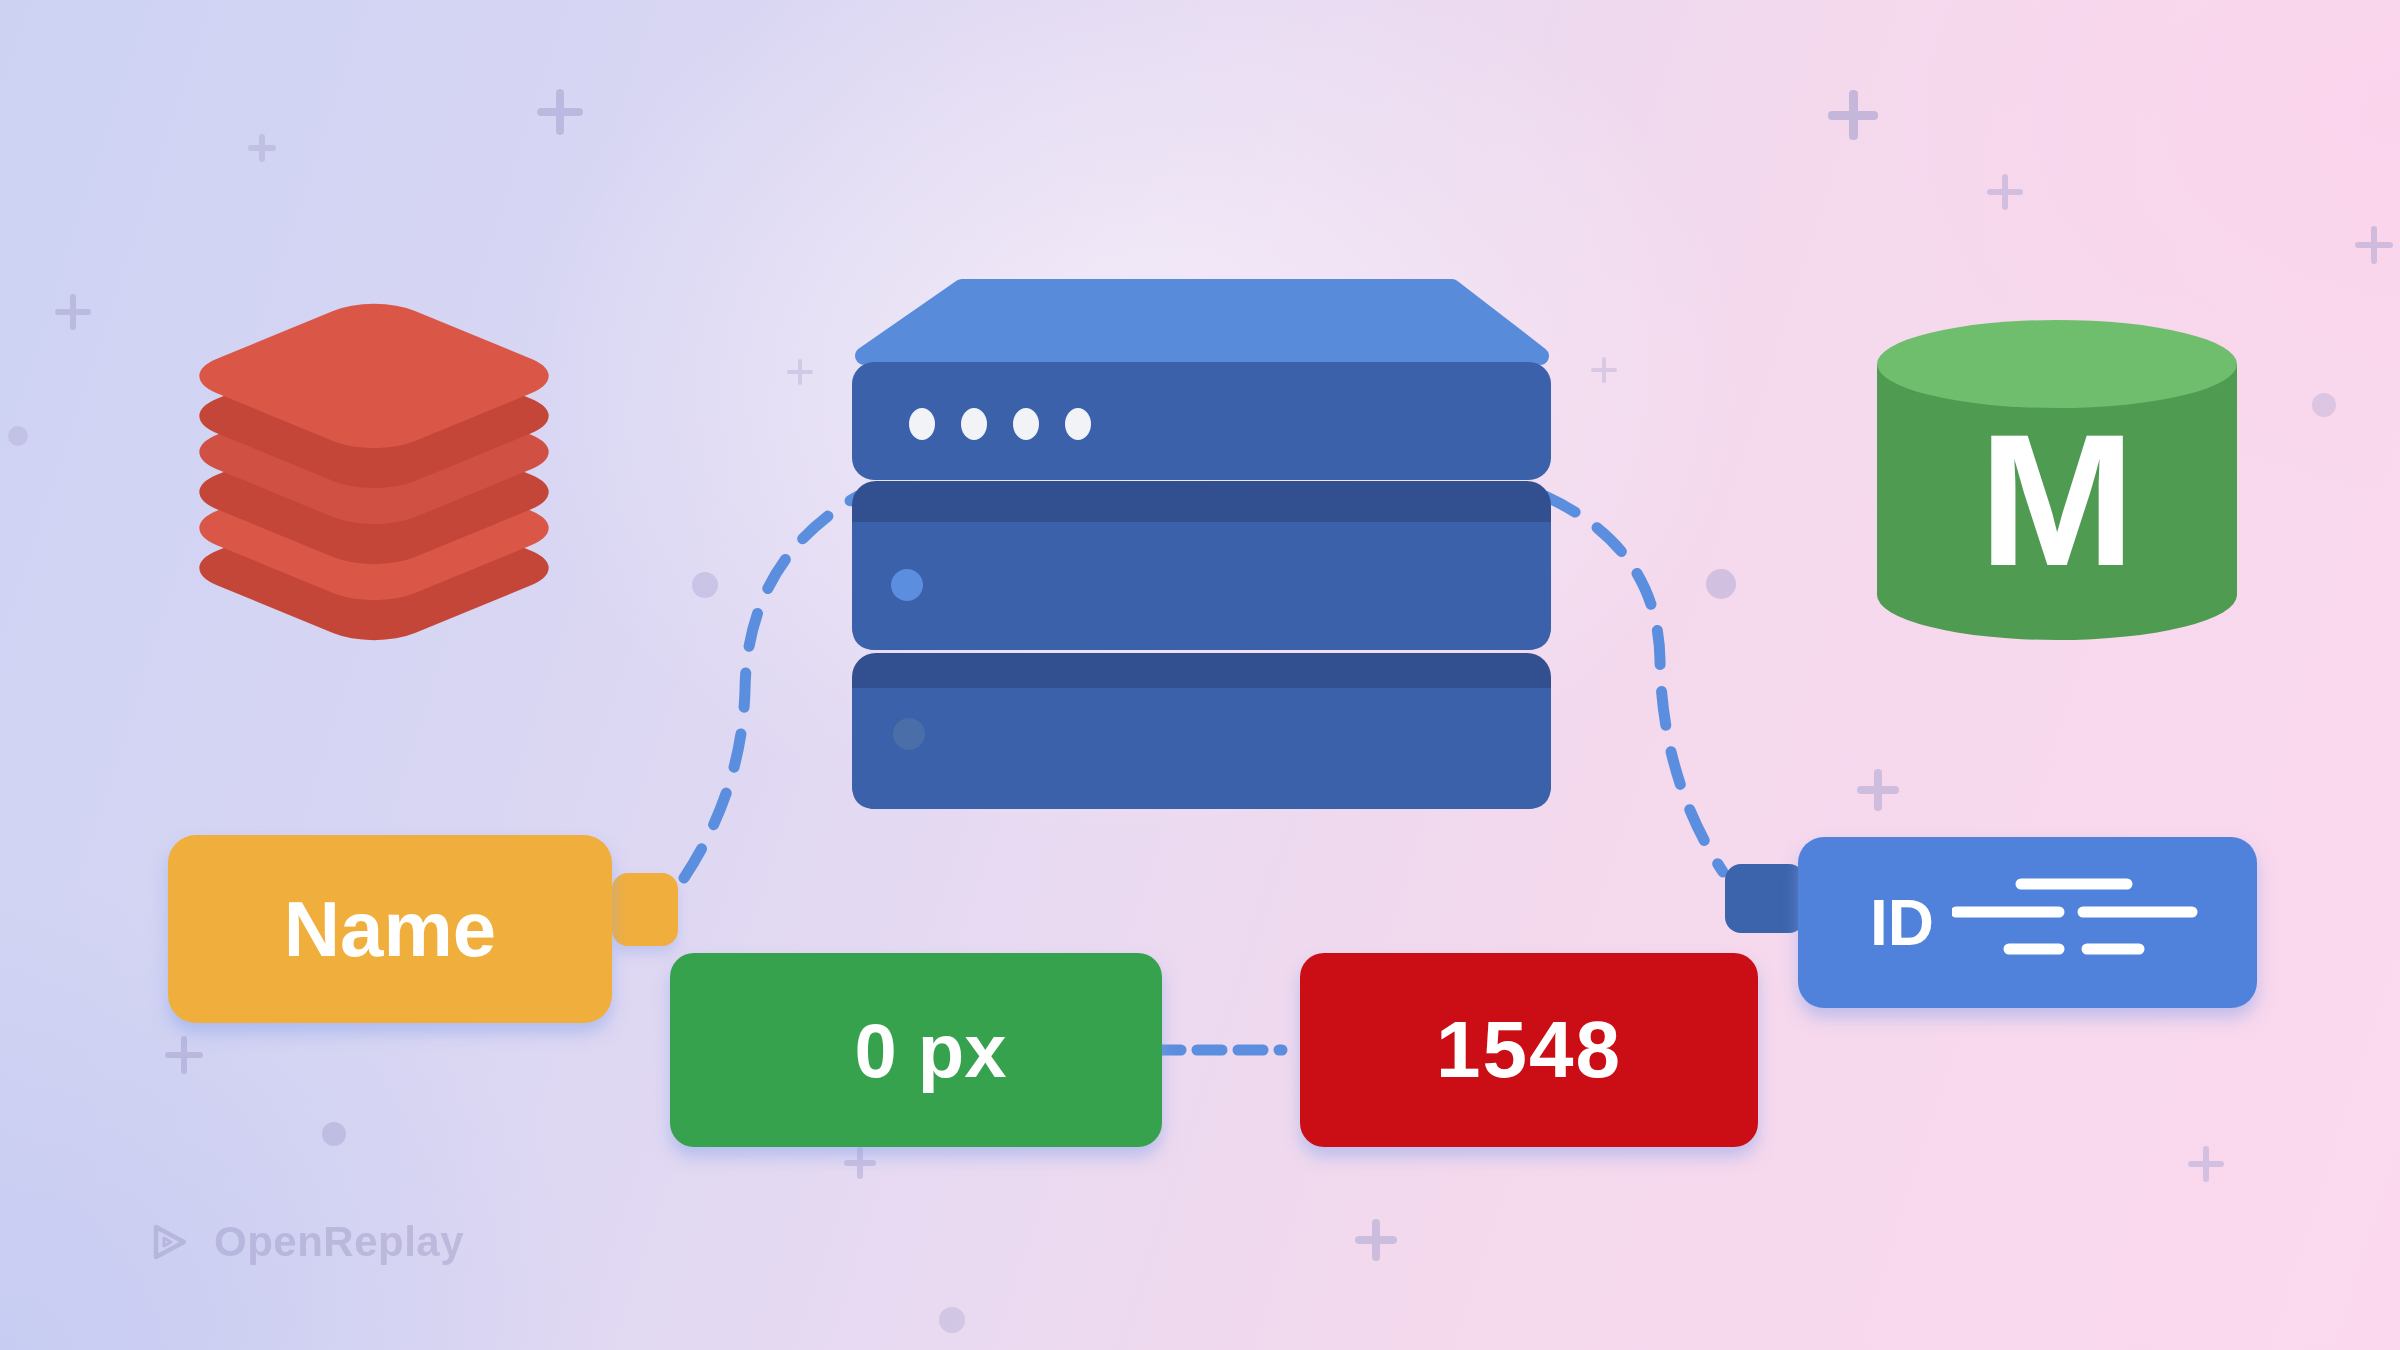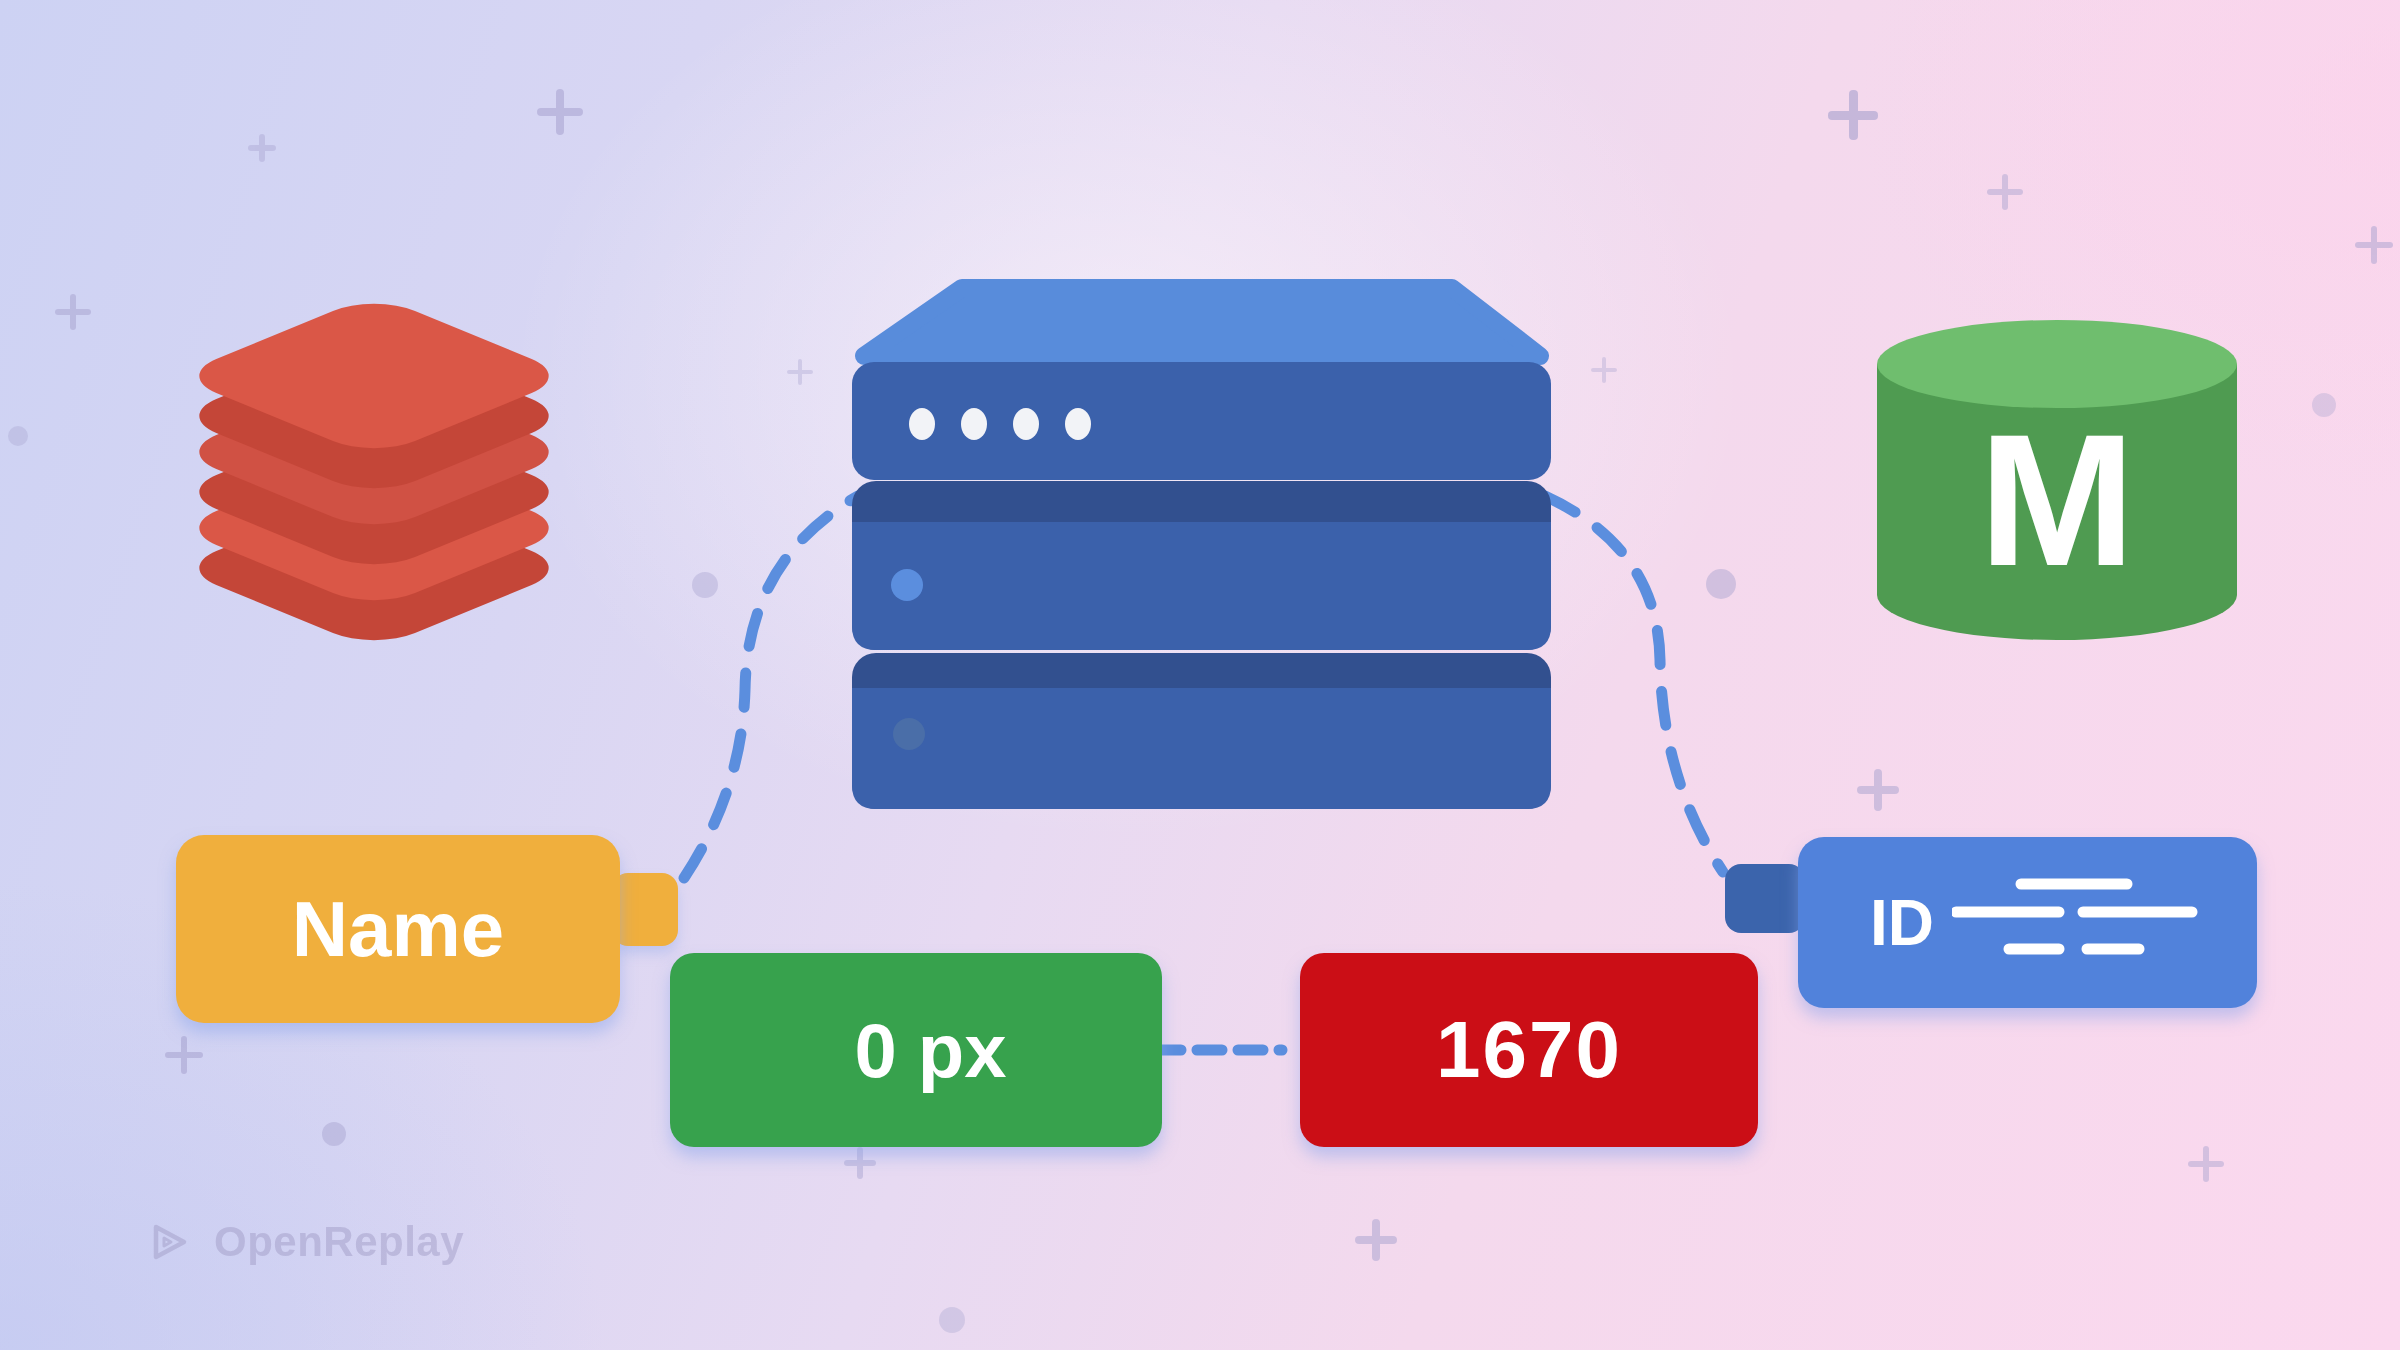--- a/index.html
+++ b/index.html
@@ -18,21 +18,21 @@
   .plus{position:absolute;color:var(--decoration);}
   .plus::before{content:"";position:absolute;left:41%;top:0;width:18%;height:100%;background:currentColor;border-radius:4px;}
   .plus::after{content:"";position:absolute;top:41%;left:0;height:18%;width:100%;background:currentColor;border-radius:4px;}
   .dot{position:absolute;border-radius:50%;background:var(--decoration);}
   
   .tag{
     position:absolute;display:flex;align-items:center;justify-content:center;
     color:var(--label-text);font-weight:700;
     box-shadow:0 10px 16px rgba(140,165,235,.5);
   }
-  .name-tag{left:168px;top:835px;width:444px;height:188px;border-radius:28px;background:var(--name-box);font-size:78px;margin-left:8px;}
+  .name-tag{left:168px;top:835px;width:444px;height:188px;border-radius:28px;background:var(--name-box);font-size:78px;}
   .name-tab{position:absolute;left:612px;top:873px;width:66px;height:73px;border-radius:16px;background:var(--name-box);box-shadow:0 8px 12px rgba(140,165,235,.35);}
   .size-tag{left:670px;top:953px;width:463px;height:194px;border-radius:24px;background:var(--size-box);font-size:76px;padding-left:29px;}
   .idvalue-tag{left:1300px;top:953px;width:458px;height:194px;border-radius:24px;background:var(--id-value-box);font-size:80px;letter-spacing:2px;}
   .id-tag{left:1798px;top:837px;width:443px;height:171px;border-radius:26px;background:var(--id-box);justify-content:flex-start;padding-left:16px;font-size:64px;}
   .id-tab{position:absolute;left:1725px;top:864px;width:80px;height:69px;border-radius:16px;background:var(--id-tab);}
   .id-label{margin-left:56px;}
   .id-lines{margin-left:18px;}
   
   .mongo-letter{
     position:absolute;left:1877px;top:380px;width:360px;height:240px;
@@ -131,21 +131,21 @@
   <div class="name-tab"></div>
   <div class="tag name-tag">
     <span>Name</span>
   </div>
 
   <div class="tag size-tag">
     <span>0 px</span>
   </div>
 
   <div class="tag idvalue-tag">
-    <span>1670</span>
+    <span>1548</span>
   </div>
 
   <div class="id-tab"></div>
   <div class="tag id-tag">
     <span class="id-label">ID</span>
     <svg class="id-lines" width="250" height="110" viewBox="0 0 250 110" style="stroke:var(--label-text);stroke-width:11;stroke-linecap:round;fill:none;">
       <path d="M 69 16 L 175 16"></path>
       <path d="M 4 44 L 107 44"></path>
       <path d="M 131 44 L 240 44"></path>
       <path d="M 57 81 L 107 81"></path>

